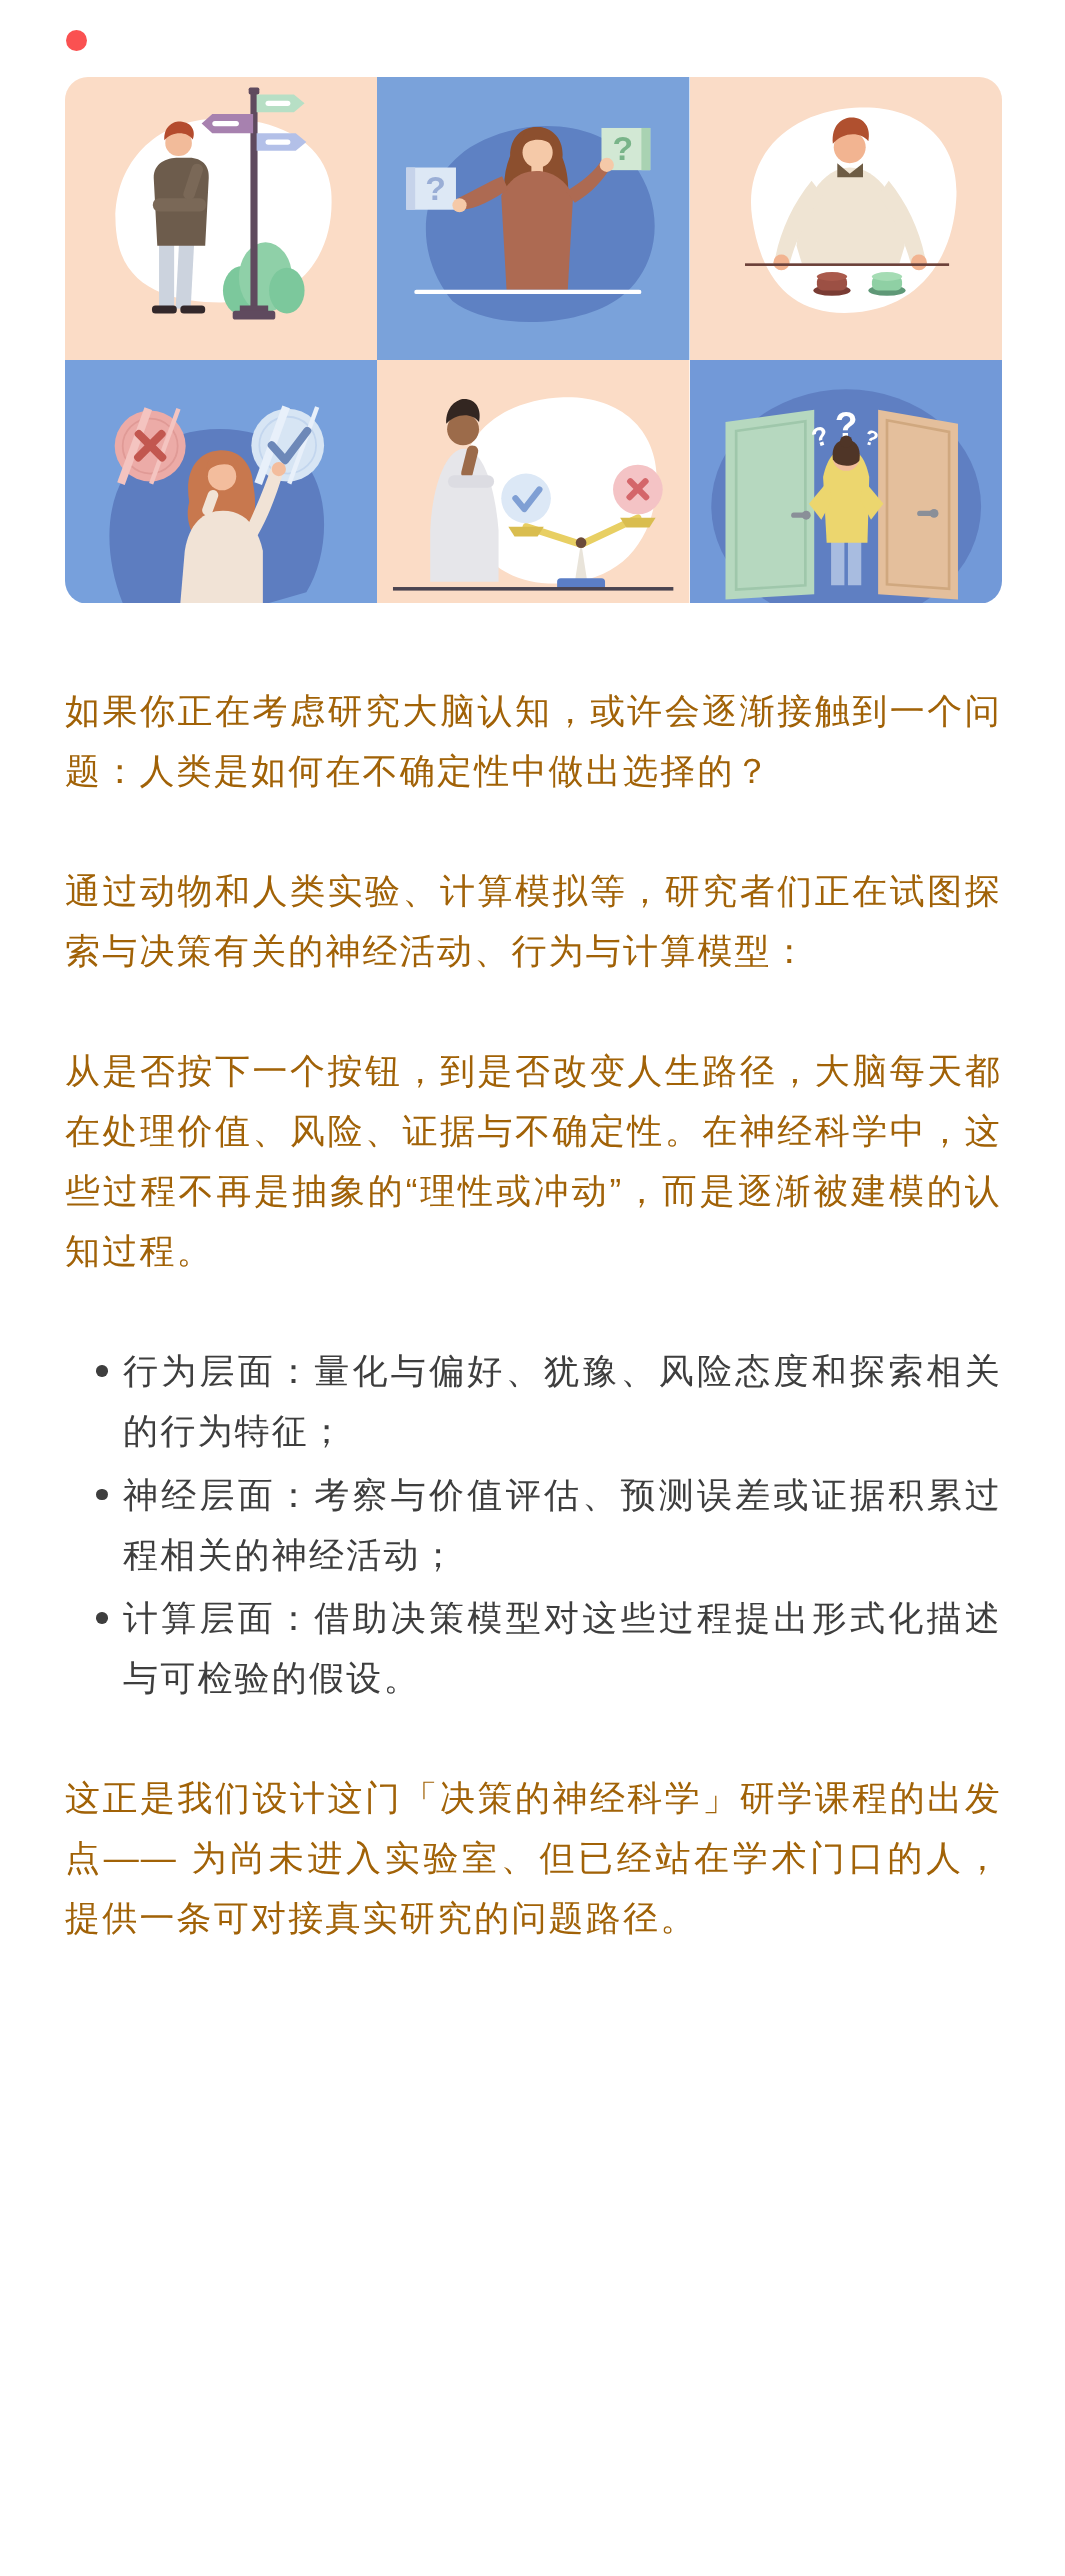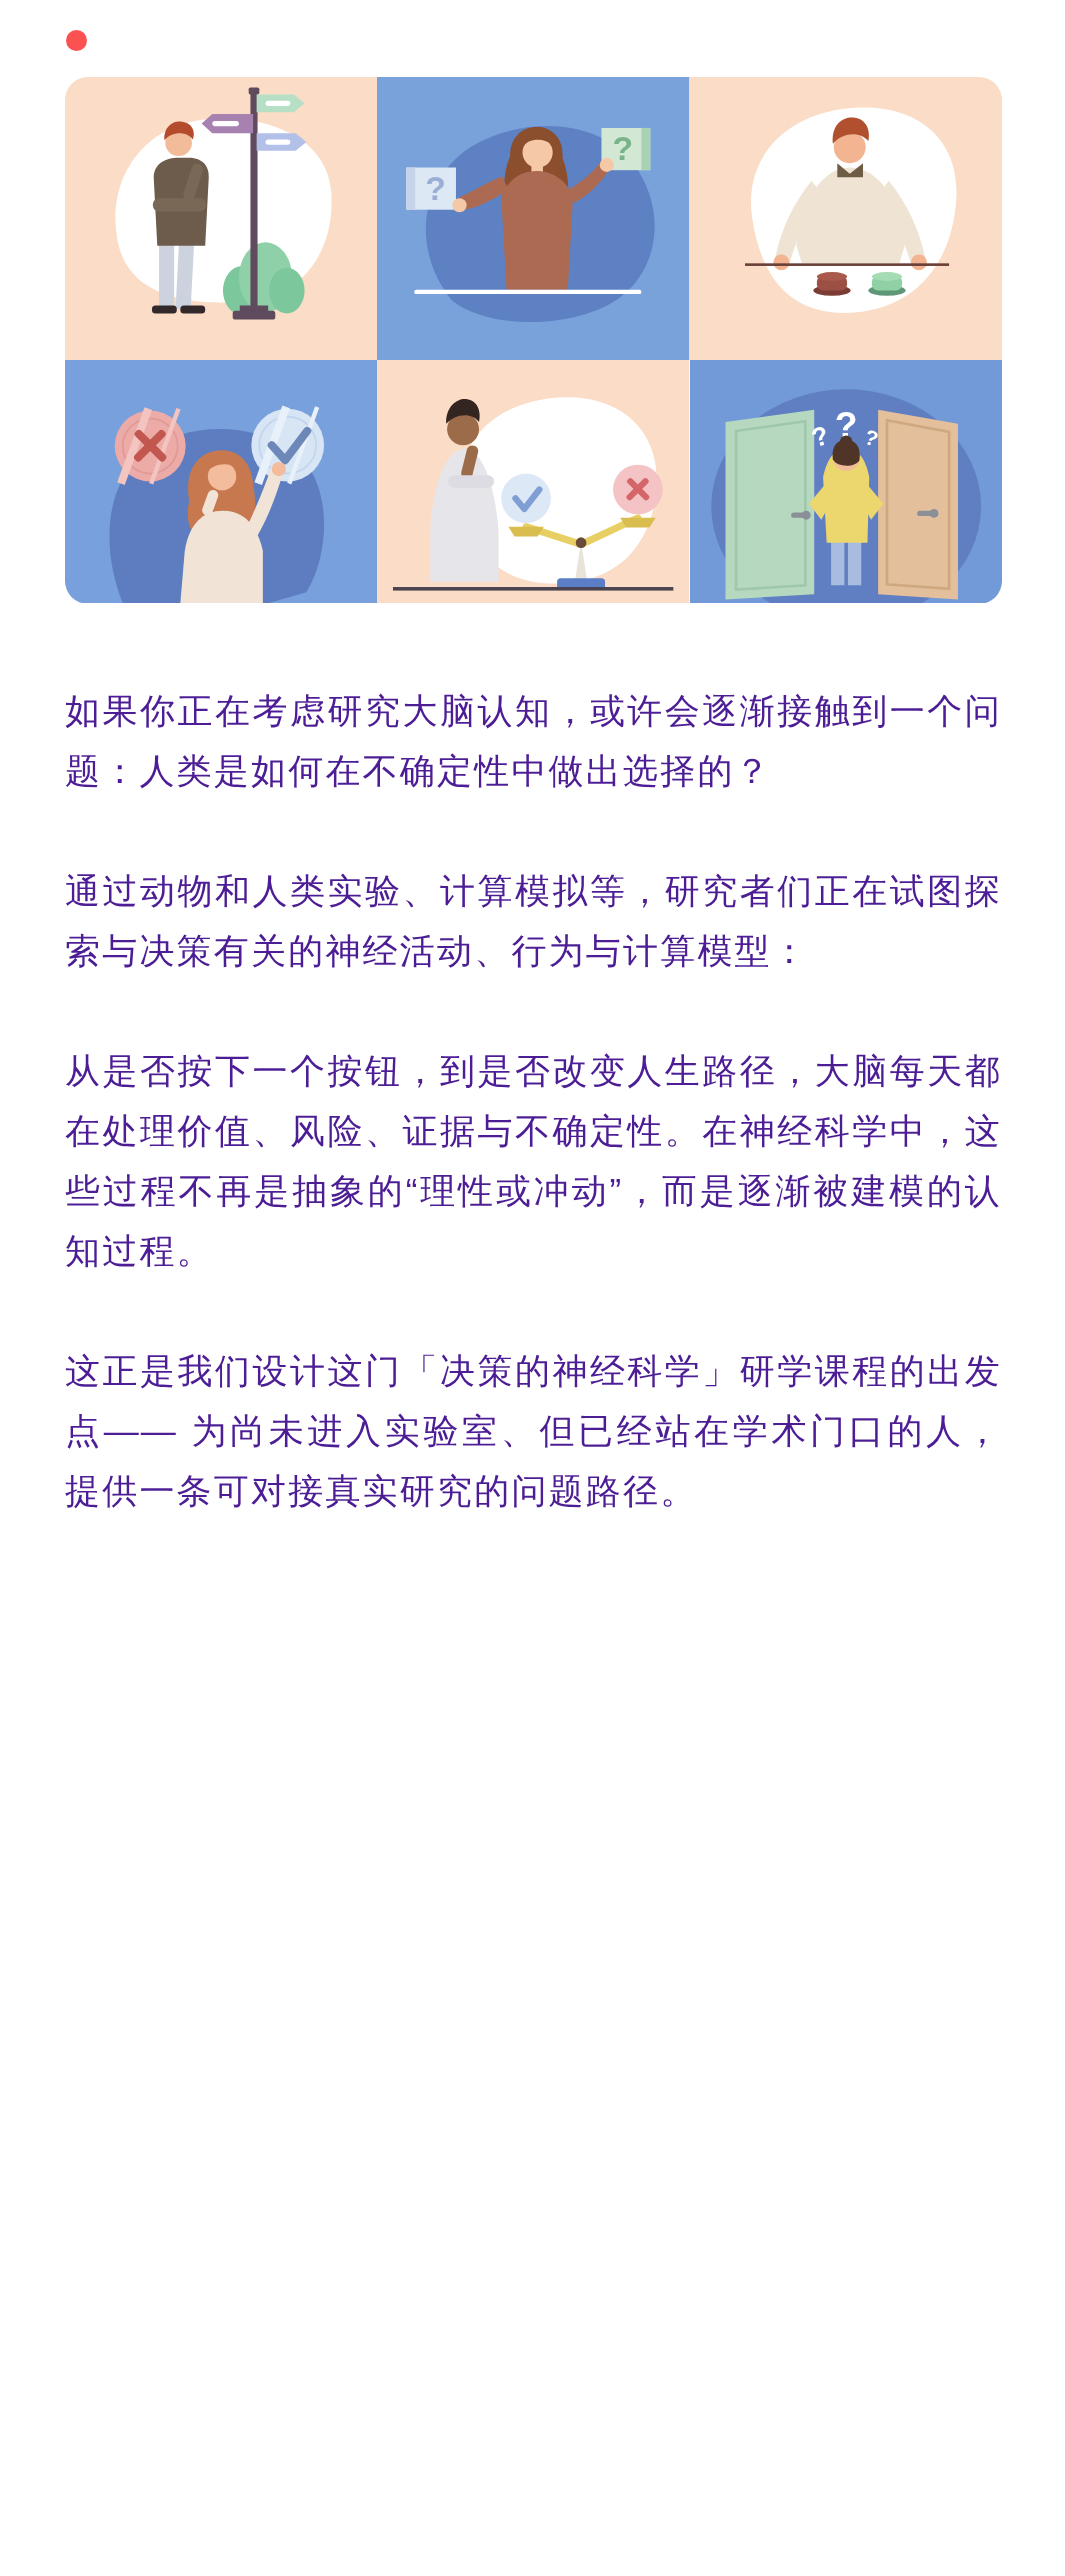--- a/index.html
+++ b/index.html
@@ -15,21 +15,21 @@
   .grid{
     position:absolute;left:65px;top:77px;width:937px;height:527px;
     border-radius:23px;overflow:hidden;
     display:grid;grid-template-columns:repeat(3,1fr);grid-template-rows:283px 243px;
   }
   .panel{position:relative;overflow:hidden;}
   .panel svg{display:block;width:100%;height:100%;}
   .content{position:absolute;left:65px;top:681px;width:937px;color:#3e3e3e;}
   .content p{
     margin:0 0 60px 0;font-size:35px;line-height:60px;letter-spacing:2.2px;
-    text-align:justify;color:#4c1d95;
+    text-align:justify;color:#a16207;
   }
   .content p:last-child{margin-bottom:0;}
   .content ul{margin:0 0 60px 0;padding:0;list-style:none;}
   .content li{
     position:relative;padding-left:58px;margin-bottom:3.6px;
     font-size:35px;line-height:60px;letter-spacing:2.2px;text-align:justify;color:#3e3e3e;
   }
   .content li::before{
     content:"";position:absolute;left:31px;top:24px;width:11.5px;height:11.5px;
     border-radius:50%;background:#3e3e3e;
@@ -233,17 +233,22 @@
           <circle cx="176" cy="92" r="7" fill="#4f3527"></circle>
         </g>
       </svg>
     </div>
   </div>
 
   <div class="content">
     <p>如果你正在考虑研究大脑认知，或许会逐渐接触到一个问题：人类是如何在不确定性中做出选择的？</p>
     <p>通过动物和人类实验、计算模拟等，研究者们正在试图探索与决策有关的神经活动、行为与计算模型：</p>
     <p>从是否按下一个按钮，到是否改变人生路径，大脑每天都在处理价值、风险、证据与不确定性。在神经科学中，这些过程不再是抽象的“理性或冲动”，而是逐渐被建模的认知过程。</p>
+    <ul>
+      <li>行为层面：量化与偏好、犹豫、风险态度和探索相关的行为特征；</li>
+      <li>神经层面：考察与价值评估、预测误差或证据积累过程相关的神经活动；</li>
+      <li>计算层面：借助决策模型对这些过程提出形式化描述与可检验的假设。</li>
+    </ul>
     <p>这正是我们设计这门「决策的神经科学」研学课程的出发点—— 为尚未进入实验室、但已经站在学术门口的人，提供一条可对接真实研究的问题路径。</p>
   </div>
 
 </div>
 
 
 </body></html>

